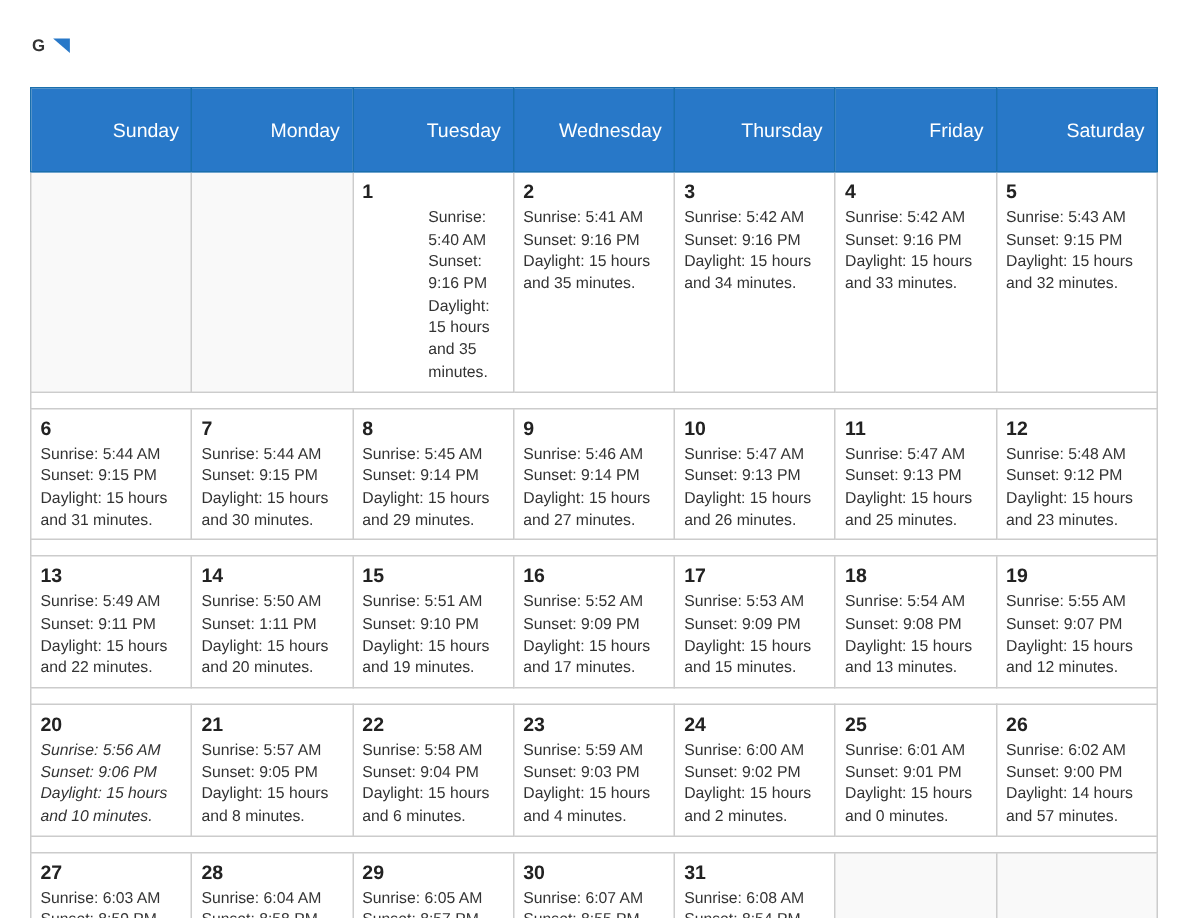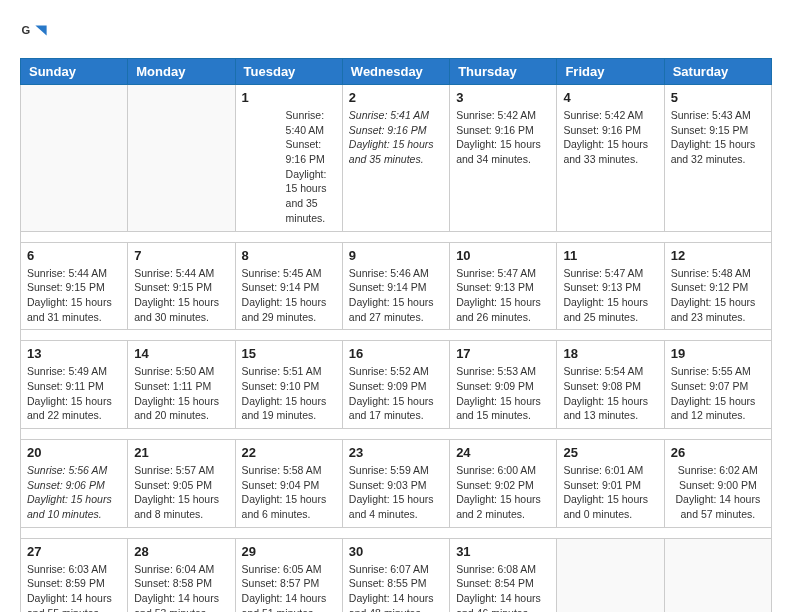--- a/index.html
+++ b/index.html
@@ -48,23 +48,23 @@
     }
     .calendar {
       width: 100%;
       border-collapse: collapse;
       border: 1px solid #ccc;
     }
     .calendar th {
       background-color: #2878c8;
       color: #fff;
       font-size: 13px;
-      font-weight: bold;
-      text-align: left;
-      padding: 5px 8px;
+      font-weight: normal;
+      text-align: right;
+      padding: 20px 8px;
       border: 1px solid #1a6fad;
     }
     .calendar td {
       vertical-align: top;
       border: 1px solid #ccc;
       padding: 5px 6px;
       width: 107px;
       min-height: 80px;
       font-size: 11px;
       color: #333;
@@ -126,21 +126,21 @@
         <td class="empty"></td>
         <td class="empty"></td>
         <td>
           <div class="day-number">1</div>
           <div class="day-detail" style="white-space: pre-line; margin-left: 44px;">Sunrise: 5:40 AM
 Sunset: 9:16 PM
 Daylight: 15 hours and 35 minutes.</div>
         </td>
         <td>
           <div class="day-number">2</div>
-          <div class="day-detail" style="white-space: pre-line; font-style: italic;">Sunrise: 5:41 AM
+          <div class="day-detail" style="white-space: pre-line;">Sunrise: 5:41 AM
 Sunset: 9:16 PM
 Daylight: 15 hours and 35 minutes.</div>
         </td>
         <td>
           <div class="day-number">3</div>
           <div class="day-detail" style="white-space: pre-line;">Sunrise: 5:42 AM
 Sunset: 9:16 PM
 Daylight: 15 hours and 34 minutes.</div>
         </td>
         <td>
@@ -285,21 +285,21 @@
 Daylight: 15 hours and 2 minutes.</div>
         </td>
         <td>
           <div class="day-number">25</div>
           <div class="day-detail" style="white-space: pre-line;">Sunrise: 6:01 AM
 Sunset: 9:01 PM
 Daylight: 15 hours and 0 minutes.</div>
         </td>
         <td>
           <div class="day-number">26</div>
-          <div class="day-detail" style="white-space: pre-line; text-align: center;">Sunrise: 6:02 AM
+          <div class="day-detail" style="white-space: pre-line;">Sunrise: 6:02 AM
 Sunset: 9:00 PM
 Daylight: 14 hours and 57 minutes.</div>
         </td>
       </tr>
       <tr>
         <td colspan="7" class="row-separator"></td>
       </tr>
       <tr>
         <td>
           <div class="day-number">27</div>

